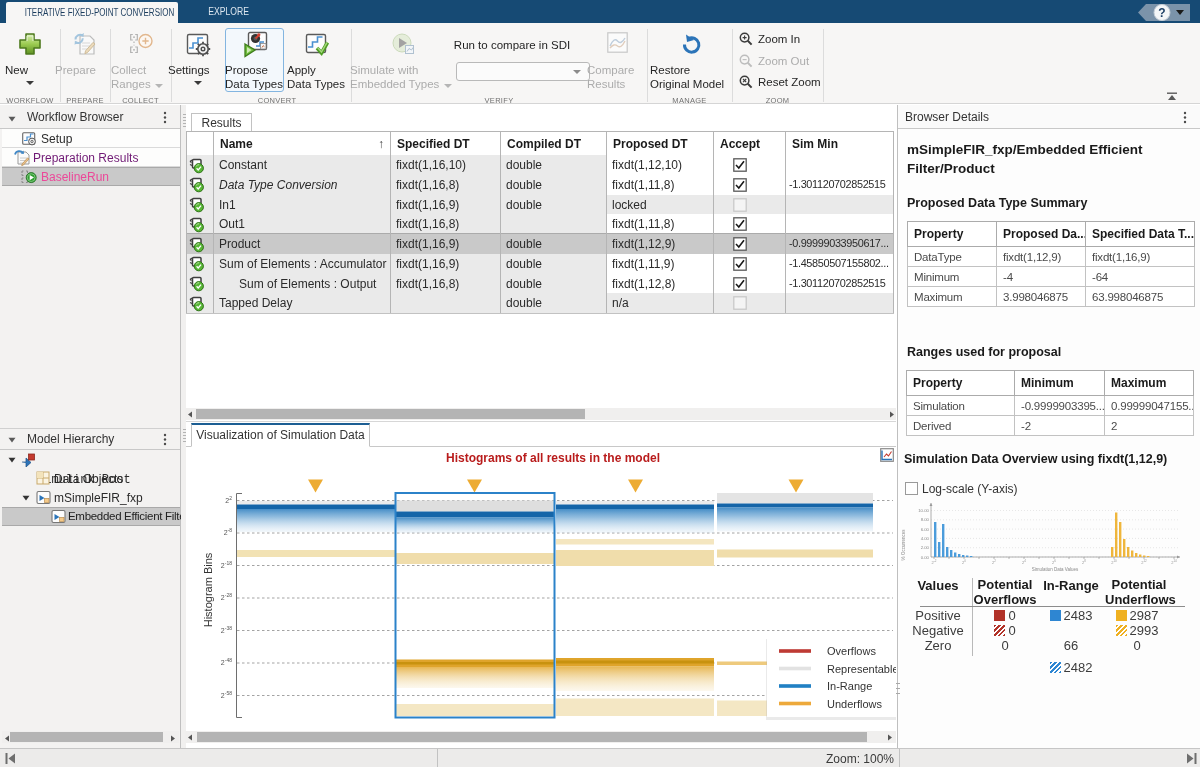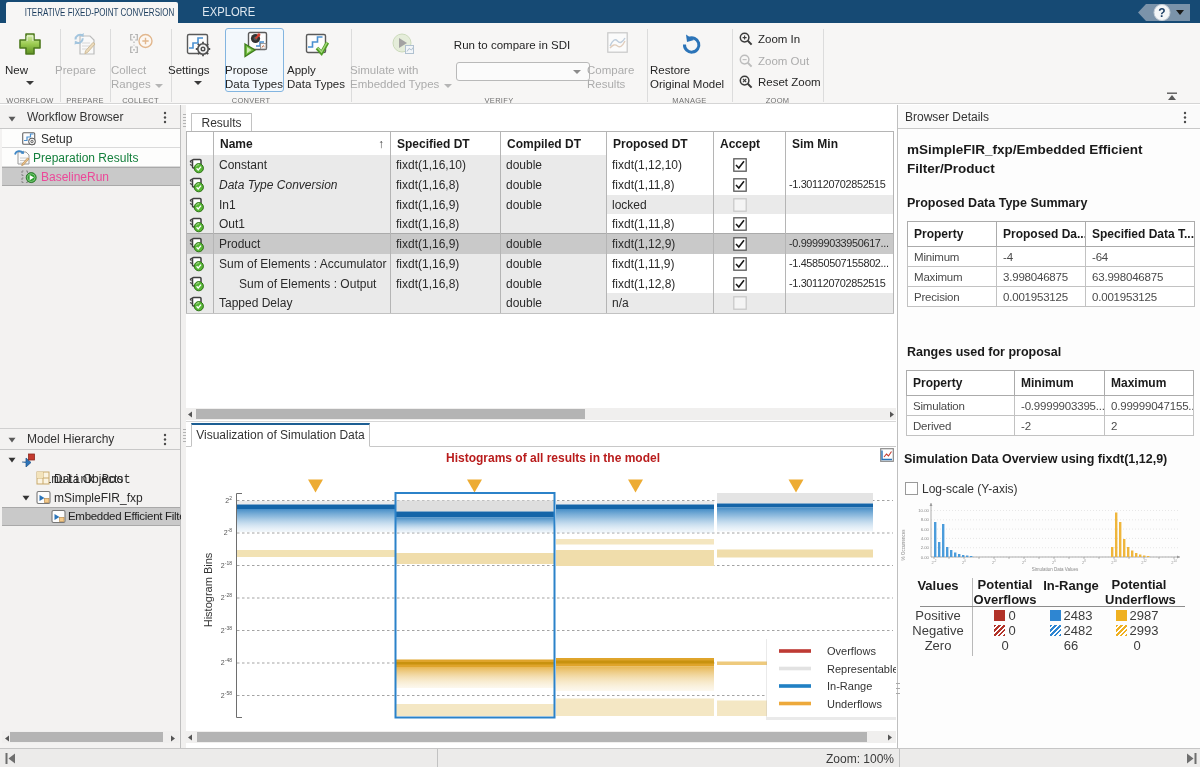--- a/index.html
+++ b/index.html
@@ -12,41 +12,41 @@
   .dn { display:inline-block; width:0; height:0; border-left:4px solid transparent; border-right:4px solid transparent; border-top:4px solid #3a3a3a; }
   .dn.dis { border-top-color:#b5b5b5; }
   th.h1 { border:1px solid #ababab; background:#fff; text-align:left; padding-left:6px; font-size:12px; color:#1a1a1a; white-space:nowrap; overflow:hidden; }
   td.c1 { border:1px solid #c2c2c2; background:#fff; text-align:left; padding-left:6px; font-size:11.5px; letter-spacing:-0.2px; color:#4a4a4a; white-space:nowrap; overflow:hidden; }
 </style>
 </head>
 <body>
 
 <div class="abs" style="left:0;top:0;width:1200px;height:23px;background:#164a74;"></div>
 <div class="abs" style="left:6px;top:2px;width:172px;height:21px;background:#f7f6f5;border-radius:2px 2px 0 0;text-align:center;line-height:22px;font-size:10px;white-space:nowrap;overflow:hidden;color:#1c3d5e;"><span style="display:inline-block;transform:scaleX(0.8);transform-origin:50% 50%;">ITERATIVE FIXED-POINT CONVERSION</span></div>
-<div class="abs" style="left:186px;top:0;width:86px;height:23px;text-align:center;line-height:24px;font-size:13px;color:#dfe8f0;"><span style="display:inline-block;transform:scaleX(0.86);">EXPLORE</span></div>
+<div class="abs" style="left:186px;top:0;width:86px;height:23px;text-align:center;line-height:24px;font-size:10px;color:#dfe8f0;"><span style="display:inline-block;transform:scaleX(0.86);">EXPLORE</span></div>
 
 <svg class="abs" style="left:1136px;top:3px;" width="56" height="19" viewBox="0 0 56 19">
   <path d="M2 9.5 L10 1 L54 1 L54 18 L10 18 Z" fill="#7b93aa"></path>
   <circle cx="26" cy="9.5" r="8" fill="#f4f6f8" stroke="#c6cfd8"></circle>
   <text x="26" y="13.6" font-size="12" font-weight="bold" fill="#1d4066" text-anchor="middle">?</text>
   <path d="M40 7 L48 7 L44 12 Z" fill="#1a1a1a"></path>
 </svg>
 
 <div class="abs" style="left:0;top:23px;width:1200px;height:81px;background:#f7f6f5;border-bottom:1px solid #d5d5d5;"></div>
 <div class="sep" style="left:60px;"></div>
 <div class="sep" style="left:110px;"></div>
 <div class="sep" style="left:171px;"></div>
 <div class="sep" style="left:351px;"></div>
 <div class="sep" style="left:647px;"></div>
 <div class="sep" style="left:732px;"></div>
 <div class="sep" style="left:823px;"></div>
 <div class="grp" style="left:0px;width:60px;">WORKFLOW</div>
 <div class="grp" style="left:60px;width:50px;">PREPARE</div>
 <div class="grp" style="left:110px;width:61px;">COLLECT</div>
-<div class="grp" style="left:161px;width:180px;">CONVERT</div>
+<div class="grp" style="left:187px;width:180px;">CONVERT</div>
 <div class="grp" style="left:351px;width:296px;">VERIFY</div>
 <div class="grp" style="left:647px;width:85px;">MANAGE</div>
 <div class="grp" style="left:732px;width:91px;">ZOOM</div>
 
 <svg class="abs" style="left:18px;top:32px;" width="24" height="25" viewBox="0 0 24 25">
   <defs>
       <linearGradient id="grn" x1="0" y1="0" x2="0" y2="1">
         <stop offset="0" stop-color="#d8eeb2"></stop>
         <stop offset="0.5" stop-color="#9ccb51"></stop>
         <stop offset="1" stop-color="#5e9122"></stop>
@@ -190,21 +190,21 @@
   <circle cx="10" cy="10.5" r="1.1" fill="#fff" stroke="#555" stroke-width="0.9"></circle>
 </svg>
 <div class="abs" style="left:41px;top:132px;font-size:12px;color:#2b2b2b;">Setup</div>
 <svg class="abs" style="left:14px;top:150px;" width="16" height="16" viewBox="0 0 16 16">
   <path d="M4 2 h8 l3 3 v9 h-11 Z" fill="#fbfbfb" stroke="#999" stroke-width="1"></path>
   <path d="M6 8 h7 M6 10.5 h7 M6 13 h4" stroke="#ccc" stroke-width="1"></path>
   <path d="M1 4.5 a4.5 4.5 0 0 1 8 -1.5" fill="none" stroke="#3f87c6" stroke-width="1.8"></path>
   <path d="M9.6 0.6 l0.3 3.4 -3.3 -0.6 Z" fill="#3f87c6"></path>
   <path d="M15 9 l-5.5 6 -1.8 0.7 0.5 -1.9 5.5 -6 Z" fill="#e8c18a" stroke="#b98d51" stroke-width="0.7"></path>
 </svg>
-<div class="abs" style="left:33px;top:151px;font-size:12px;color:#15803d;">Preparation Results</div>
+<div class="abs" style="left:33px;top:151px;font-size:12px;color:#701a75;">Preparation Results</div>
 <svg class="abs" style="left:21px;top:169px;" width="16" height="15" viewBox="0 0 16 15">
   <g stroke="#8a8a8a" fill="none" stroke-width="1.1">
     <path d="M1 2 h1.5 M1 2 v2 M6.5 2 h-1.5 M6.5 2 v2 M1 6.5 v-1.5 M1 6.5 h1.5 M6.5 6.5 h-1.5 M6.5 6.5 v-1.5"></path>
     <path d="M1 9 h1.5 M1 9 v2 M6.5 9 h-1.5 M6.5 9 v2 M1 13.5 v-1.5 M1 13.5 h1.5 M6.5 13.5 h-1.5 M6.5 13.5 v-1.5"></path>
   </g>
   <circle cx="10.2" cy="8.6" r="5" fill="#2f9e2f" stroke="#1d6b1d" stroke-width="0.8"></circle>
   <circle cx="10.2" cy="8.6" r="3.9" fill="none" stroke="#8fd08f" stroke-width="0.8"></circle>
   <path d="M8.7 5.9 L13 8.6 L8.7 11.3 Z" fill="#fff"></path>
 </svg>
 <div class="abs" style="left:41px;top:170px;font-size:12px;color:#ec4899;">BaselineRun</div>
@@ -567,33 +567,33 @@
       <col style="width:89px">
       <col style="width:109px">
     </colgroup>
 <tbody>
       <tr style="height:25px;">
         <th class="h1">Property</th>
         <th class="h1">Proposed Da...</th>
         <th class="h1">Specified Data T...</th>
       </tr>
 <tr style="height:20px;">
+        <td class="c1">DataType</td>
+        <td class="c1">fixdt(1,12,9)</td>
+        <td class="c1">fixdt(1,16,9)</td>
+      </tr>
+<tr style="height:20px;">
         <td class="c1">Minimum</td>
         <td class="c1">-4</td>
         <td class="c1">-64</td>
       </tr>
 <tr style="height:20px;">
         <td class="c1">Maximum</td>
         <td class="c1">3.998046875</td>
         <td class="c1">63.998046875</td>
-      </tr>
-<tr style="height:20px;">
-        <td class="c1">Precision</td>
-        <td class="c1">0.001953125</td>
-        <td class="c1">0.001953125</td>
       </tr>
 </tbody>
   </table>
 <div class="abs" style="left:907px;top:345px;font-size:12.5px;font-weight:bold;color:#1a1a1a;">Ranges used for proposal</div>
 <table class="abs" style="left:906px;top:370px;border-collapse:collapse;table-layout:fixed;width:287px;font-size:12px;">
 <colgroup>
       <col style="width:108px">
       <col style="width:90px">
       <col style="width:89px">
     </colgroup>
@@ -687,21 +687,21 @@
 <div class="abs" style="left:1039px;top:578px;width:64px;text-align:center;font-size:13px;font-weight:bold;color:#1a1a1a;">In-Range</div>
 <div class="abs" style="left:1105px;top:578px;width:68px;text-align:center;font-size:13px;font-weight:bold;color:#1a1a1a;line-height:14.5px;">Potential<br>Underflows</div>
 <div class="abs" style="left:972px;top:578px;width:1px;height:78px;background:#b9b9b9;"></div>
 <div class="abs" style="left:920px;top:606px;width:265px;height:1px;background:#8c8c8c;"></div>
 <div class="abs" style="left:905px;top:608px;width:66px;text-align:center;font-size:13px;color:#3c3c3c;">Positive</div>
 <div class="abs" style="left:973px;top:608px;width:64px;text-align:center;font-size:13px;color:#3c3c3c;"><span style="display:inline-block;width:11px;height:11px;background:#b13228;vertical-align:-1px;margin-right:3px;"></span>0</div>
 <div class="abs" style="left:1039px;top:608px;width:64px;text-align:center;font-size:13px;color:#3c3c3c;"><span style="display:inline-block;width:11px;height:11px;background:#2e86d2;vertical-align:-1px;margin-right:3px;"></span>2483</div>
 <div class="abs" style="left:1105px;top:608px;width:64px;text-align:center;font-size:13px;color:#3c3c3c;"><span style="display:inline-block;width:11px;height:11px;background:#efb020;vertical-align:-1px;margin-right:3px;"></span>2987</div>
 <div class="abs" style="left:905px;top:623px;width:66px;text-align:center;font-size:13px;color:#3c3c3c;">Negative</div>
 <div class="abs" style="left:973px;top:623px;width:64px;text-align:center;font-size:13px;color:#3c3c3c;"><span style="display:inline-block;width:11px;height:11px;background:repeating-linear-gradient(135deg,#b13228 0 1.5px,#fff 1.5px 3.5px);vertical-align:-1px;margin-right:3px;"></span>0</div>
-<div class="abs" style="left:1039px;top:623px;width:64px;text-align:center;font-size:13px;color:#3c3c3c;"><span style="display:inline-block;width:11px;height:11px;background:repeating-linear-gradient(135deg,#2e86d2 0 1.5px,#fff 1.5px 3.5px);vertical-align:-1px;margin-right:3px;"></span>2482</div>
+<div class="abs" style="left:1039px;top:660px;width:64px;text-align:center;font-size:13px;color:#3c3c3c;"><span style="display:inline-block;width:11px;height:11px;background:repeating-linear-gradient(135deg,#2e86d2 0 1.5px,#fff 1.5px 3.5px);vertical-align:-1px;margin-right:3px;"></span>2482</div>
 <div class="abs" style="left:1105px;top:623px;width:64px;text-align:center;font-size:13px;color:#3c3c3c;"><span style="display:inline-block;width:11px;height:11px;background:repeating-linear-gradient(135deg,#efb020 0 1.5px,#fff 1.5px 3.5px);vertical-align:-1px;margin-right:3px;"></span>2993</div>
 <div class="abs" style="left:905px;top:638px;width:66px;text-align:center;font-size:13px;color:#3c3c3c;">Zero</div>
 <div class="abs" style="left:973px;top:638px;width:64px;text-align:center;font-size:13px;color:#3c3c3c;">0</div>
 <div class="abs" style="left:1039px;top:638px;width:64px;text-align:center;font-size:13px;color:#3c3c3c;">66</div>
 <div class="abs" style="left:1105px;top:638px;width:64px;text-align:center;font-size:13px;color:#3c3c3c;">0</div>
 
 <div class="abs" style="left:896px;top:683px;width:4px;height:13px;background:repeating-linear-gradient(#a8a8a8 0 1.5px,transparent 1.5px 5px);"></div>
 
 <div class="abs" style="left:0;top:748px;width:1200px;height:19px;background:#ecebea;border-top:1px solid #c6c6c6;"></div>
 <div class="abs" style="left:437px;top:749px;width:1px;height:18px;background:#c2c2c2;"></div>

